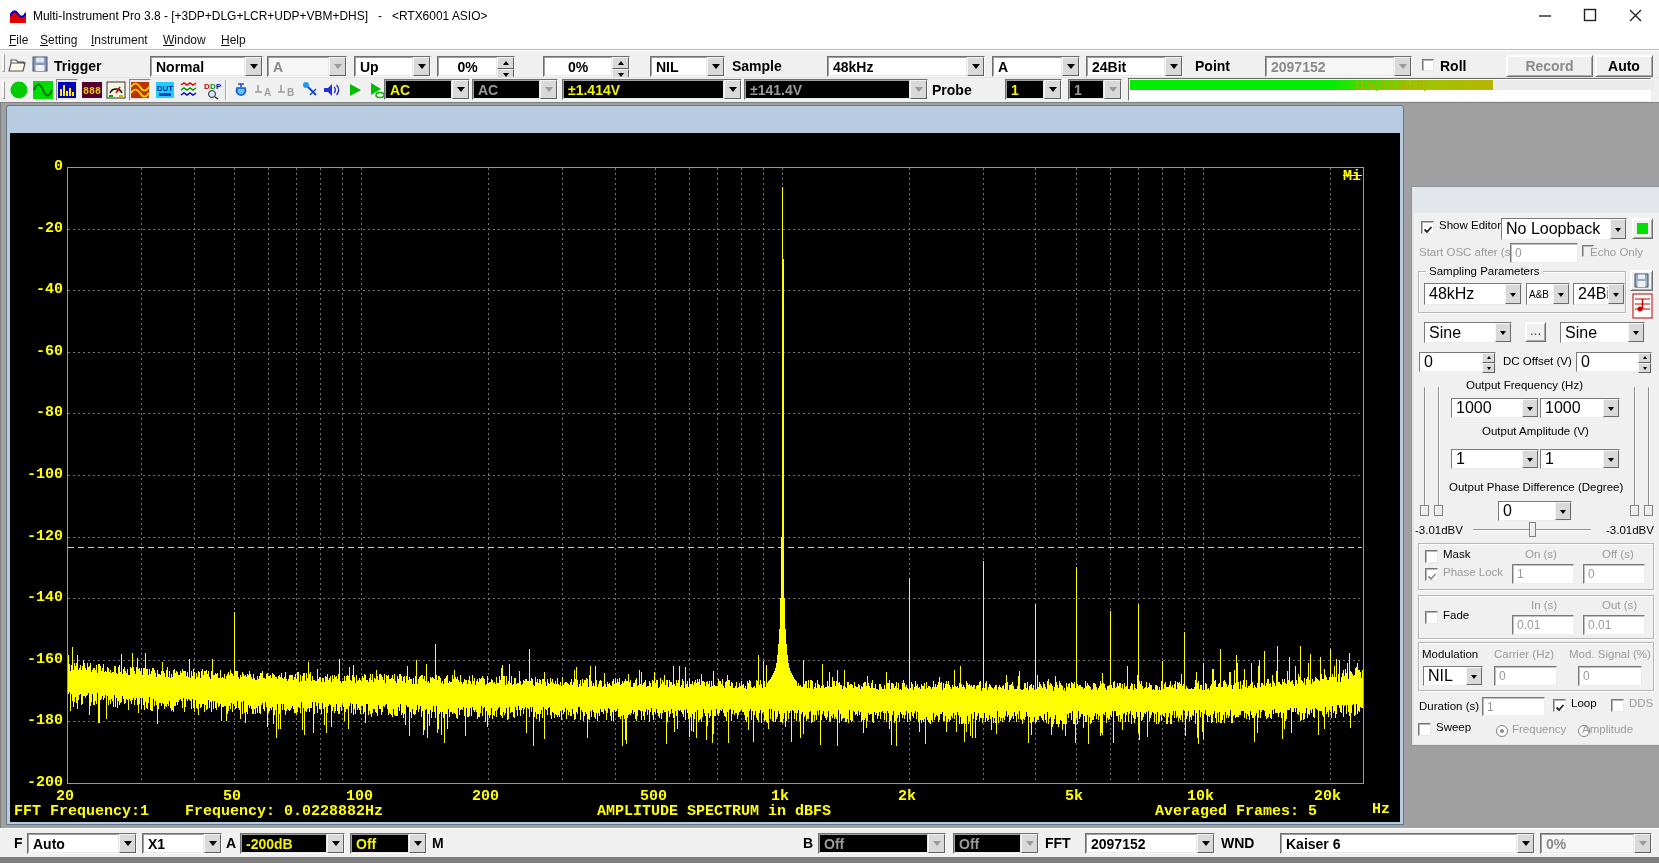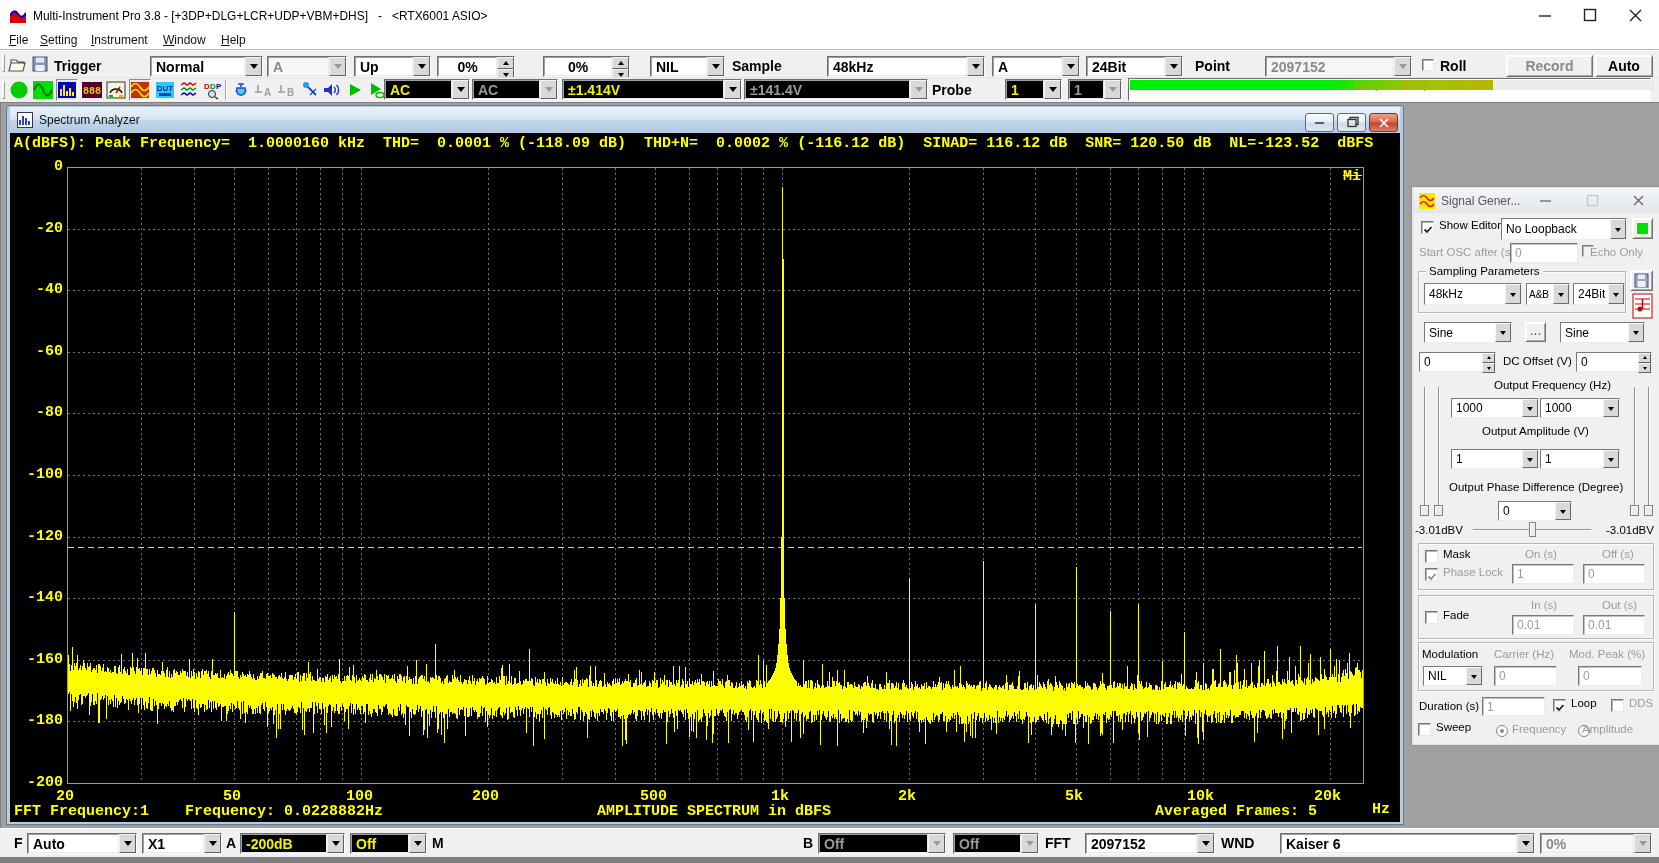--- a/index.html
+++ b/index.html
@@ -50,21 +50,21 @@
 .winbtn{position:absolute;top:6px;width:29px;height:19px;border:1px solid #5c6b7a;border-radius:3px}
 .wb-reg{background:linear-gradient(#fdfefe,#e5edf5 45%,#cfdcea 55%,#dde8f2)}
 #siggen{position:absolute;left:1410px;top:83px;width:260px;height:560px;background:#e3e6ea;border:1px solid #8a959f}
 #sgtitle{position:absolute;left:2px;top:1px;width:246px;height:25px;background:linear-gradient(#f4f6f8,#e2e6eb);display:flex;align-items:center}
 #sgclient{position:absolute;left:2px;top:26px;width:246px;height:531px;background:#f0f0f0}
 .group{position:absolute;border:1px solid #b6b6b6;box-shadow:1px 1px 0 #fdfdfd, inset 1px 1px 0 #fdfdfd}
 .glab{position:absolute;font-size:11.5px;color:#000;background:#f0f0f0;padding:0 3px;white-space:nowrap}
 .inp{position:absolute;background:#fff;border:1px solid;border-color:#7a7a7a #ededed #ededed #7a7a7a;box-shadow:inset 1px 1px 0 #c0c0c0;font-size:12px;display:flex;align-items:center;padding-left:4px;white-space:nowrap}
 .inp.dis{color:#9b9b9b}
 .scombo{position:absolute;display:flex;background:#fff;border:1px solid;border-color:#7a7a7a #ededed #ededed #7a7a7a;box-shadow:inset 1px 1px 0 #c0c0c0}
-.scombo .sf{flex:1;font-size:12px;display:flex;align-items:center;padding-left:4px;background:#fff;white-space:nowrap;overflow:hidden}
+.scombo .sf{flex:1;font-size:16px;display:flex;align-items:center;padding-left:4px;background:#fff;white-space:nowrap;overflow:hidden}
 .scombo .sbtn{width:16px;background:#d9d9d9;border:1px solid;border-color:#f5f5f5 #6a6a6a #6a6a6a #f5f5f5;display:flex;align-items:center;justify-content:center}
 .scombo .tri{border:3.5px solid transparent;border-top:4.5px solid #000;margin-top:4px}
 #statusbar{position:absolute;left:0;top:828px;width:1659px;height:29px;background:#f0f0f0;border-top:1px solid #fff}
 #botstrip{position:absolute;left:0;top:857px;width:1659px;height:6px;background:#7f7f7f}
 .sl-v{position:absolute;width:2px;background:#909090;border-right:1px solid #fff}
 .sl-handv{position:absolute;width:9px;height:11px;background:#ececec;border:1px solid #808080;box-shadow:inset 1px 1px 0 #fff}
 
 </style></head><body>
 <div id="titlebar">
 <svg class="abs" style="left:10px;top:7px" width="16" height="16">
@@ -357,42 +357,21 @@
       </div>
     </div>
 <div class="abs" style="left:1128px;top:0;width:523px;height:23px;border:1px solid;border-color:#6f6f6f #fbfbfb #fbfbfb #6f6f6f;background:#fff">
 <div class="abs" style="left:1px;top:1px;width:363px;height:10px;background:linear-gradient(90deg,#00ee00 0%,#00ee00 55%,#9ac800 78%,#b8b400 100%)"></div>
 <div class="abs" style="left:364px;top:1px;width:161px;height:10px;background:#ebebeb"></div>
 <div class="abs" style="left:225px;top:1px;font-size:10px;font-weight:bold;color:#b0b000;font-family:'Liberation Sans',sans-serif">71%(-3.0 dBFS)</div>
 </div>
 </div>
 <div id="mdi">
 <div id="specwin">
-<div id="satitle">
-<svg style="margin-left:7px" width="16" height="16">
-          <rect width="15" height="15" x="0.5" y="0.5" fill="#fff" stroke="#335"></rect>
-          <rect x="2" y="8" width="2" height="5" fill="#2244cc"></rect>
-          <rect x="5" y="4" width="2" height="9" fill="#2244cc"></rect>
-          <rect x="8" y="6" width="2" height="7" fill="#2244cc"></rect>
-          <rect x="11" y="9" width="2" height="4" fill="#2244cc"></rect>
-        </svg>
-<span style="font-size:12px;color:#111;margin-left:6px">Spectrum Analyzer</span>
-<div class="winbtn wb-reg" style="left:1295px"><svg width="27" height="17">
-            <line x1="9" y1="9" x2="18" y2="9" stroke="#333" stroke-width="1.5"></line>
-          </svg></div>
-<div class="winbtn wb-reg" style="left:1327px"><svg width="27" height="17">
-            <rect x="10" y="5.5" width="8" height="7" fill="none" stroke="#333" stroke-width="1.3"></rect>
-            <path d="M12 5.5 v-2 h8 v7 h-2" fill="none" stroke="#333" stroke-width="1.3"></path>
-          </svg></div>
-<div class="winbtn" style="left:1359px;background:linear-gradient(#f0a088,#dd6a4e 45%,#c8422a 55%,#d98068);border-color:#8c3020"><svg width="27" height="17">
-            <path d="M10 5 l8 8 M18 5 l-8 8" stroke="#fff" stroke-width="1.6"></path>
-          </svg></div>
-</div>
 <div id="saclient">
-<div class="mline" style="padding-left:4px">A(dBFS): Peak Frequency=  1.0000160 kHz  THD=  0.0001 % (-118.09 dB)  THD+N=  0.0002 % (-116.12 dB)  SINAD= 116.12 dB  SNR= 120.50 dB  NL=-123.52  dBFS</div>
 <div class="abs" style="left:57px;top:34px;width:1297px;height:617px;border:1px solid #9a9a9a"></div>
 <svg class="abs" style="left:0;top:0" width="1390" height="689" viewBox="10 133 1390 689">
 <g stroke="#747474" stroke-dasharray="2 3" stroke-width="1">
             <line x1="141.5" y1="168" x2="141.5" y2="782"></line>
             <line x1="194.5" y1="168" x2="194.5" y2="782"></line>
             <line x1="234.5" y1="168" x2="234.5" y2="782"></line>
             <line x1="268.5" y1="168" x2="268.5" y2="782"></line>
             <line x1="296.5" y1="168" x2="296.5" y2="782"></line>
             <line x1="320.5" y1="168" x2="320.5" y2="782"></line>
             <line x1="342.5" y1="168" x2="342.5" y2="782"></line>
@@ -455,33 +434,20 @@
 <div class="iline" style="left:175px">Frequency: 0.0228882Hz</div>
 <div class="iline" style="left:587px">AMPLITUDE SPECTRUM in dBFS</div>
 <div class="iline" style="left:1145px">Averaged Frames: 5</div>
 <div class="iline" style="left:1362px;top:669px">Hz</div>
 <div class="abs" style="left:1333px;top:35px;font-family:'Liberation Mono',monospace;font-size:15px;font-weight:bold;color:#ffff00">Mi</div>
 <div class="abs" style="left:1333px;top:42px;width:19px;height:1px;background:#ffff00"></div>
 </div>
 </div>
 </div>
 <div id="siggen">
-      <div id="sgtitle">
-        <svg style="margin-left:5px" width="16" height="16">
-          <rect width="16" height="16" fill="#ffe800"></rect>
-          <path d="M1 5 Q 4.5 0 8 5 Q 11.5 10 15 5" stroke="#dd2200" stroke-width="1.6" fill="none"></path>
-          <path d="M1 11 Q 4.5 6 8 11 Q 11.5 16 15 11" stroke="#dd2200" stroke-width="1.6" fill="none"></path>
-        </svg>
-        <span style="font-size:12px;color:#555;margin-left:6px">Signal Gener...</span>
-        <svg class="abs" style="left:115px;top:0" width="131" height="25">
-          <line x1="11" y1="13" x2="22" y2="13" stroke="#666" stroke-width="1.3"></line>
-          <rect x="58.5" y="7.5" width="10" height="10" stroke="#c3c7cc" fill="none" stroke-width="1.3"></rect>
-          <path d="M105 8 l9 9 M114 8 l-9 9" stroke="#666" stroke-width="1.3"></path>
-        </svg>
-      </div>
       <div id="sgclient">
         <div class="cb" style="left:7px;top:8px"><svg width="12" height="12" viewBox="0 0 12 12">
             <path d="M2.5 5.5 L5 8 L9.5 3" stroke="#222" stroke-width="1.8" fill="none"></path>
           </svg></div>
         <div class="lbl " style="left:25px;top:6px">Show Editor</div>
         <div class="scombo" style="left:87px;top:5px;width:126px;height:22px">
           <div class="sf">No Loopback</div>
           <div class="sbtn">
             <div class="tri"></div>
           </div>
@@ -555,21 +521,21 @@
           <div class="sf">0</div>
           <div style="width:13px;display:flex;flex-direction:column">
             <div class="spinb">
               <div class="triu" style="border-width:2.5px;border-bottom-width:3.5px;border-bottom-color:#000"></div>
             </div>
             <div class="spinb">
               <div class="trid" style="border-width:2.5px;border-top-width:3.5px;border-top-color:#000"></div>
             </div>
           </div>
         </div>
-        <div class="lbl" style="left:80px;top:166px">Output Frequency (Hz)</div>
+        <div class="lbl" style="left:52px;top:166px">Output Frequency (Hz)</div>
         <div class="scombo" style="left:37px;top:185px;width:88px;height:20px">
           <div class="sf">1000</div>
           <div class="sbtn">
             <div class="tri"></div>
           </div>
         </div>
         <div class="scombo" style="left:126px;top:185px;width:80px;height:20px">
           <div class="sf">1000</div>
           <div class="sbtn">
             <div class="tri"></div>
@@ -621,21 +587,21 @@
         <div class="group" style="left:4px;top:382px;width:236px;height:44px"></div>
         <div class="lbl dis" style="left:117px;top:386px">In (s)</div>
         <div class="lbl dis" style="left:188px;top:386px">Out (s)</div>
         <div class="cb" style="left:11px;top:398px"></div>
         <div class="lbl " style="left:29px;top:396px">Fade</div>
         <div class="inp dis" style="left:98px;top:402px;width:62px;height:20px">0.01</div>
         <div class="inp dis" style="left:169px;top:402px;width:62px;height:20px">0.01</div>
         <div class="group" style="left:4px;top:429px;width:236px;height:49px"></div>
         <div class="lbl" style="left:8px;top:435px">Modulation</div>
         <div class="lbl dis" style="left:80px;top:435px">Carrier (Hz)</div>
-        <div class="lbl dis" style="left:155px;top:435px">Mod. Peak (%)</div>
+        <div class="lbl dis" style="left:155px;top:435px">Mod. Signal (%)</div>
         <div class="scombo" style="left:9px;top:453px;width:60px;height:20px">
           <div class="sf">NIL</div>
           <div class="sbtn">
             <div class="tri"></div>
           </div>
         </div>
         <div class="inp dis" style="left:80px;top:453px;width:63px;height:20px">0</div>
         <div class="inp dis" style="left:164px;top:453px;width:64px;height:20px">0</div>
         <div class="lbl" style="left:5px;top:487px">Duration (s)</div>
         <div class="inp dis" style="left:68px;top:484px;width:63px;height:19px">1</div>

